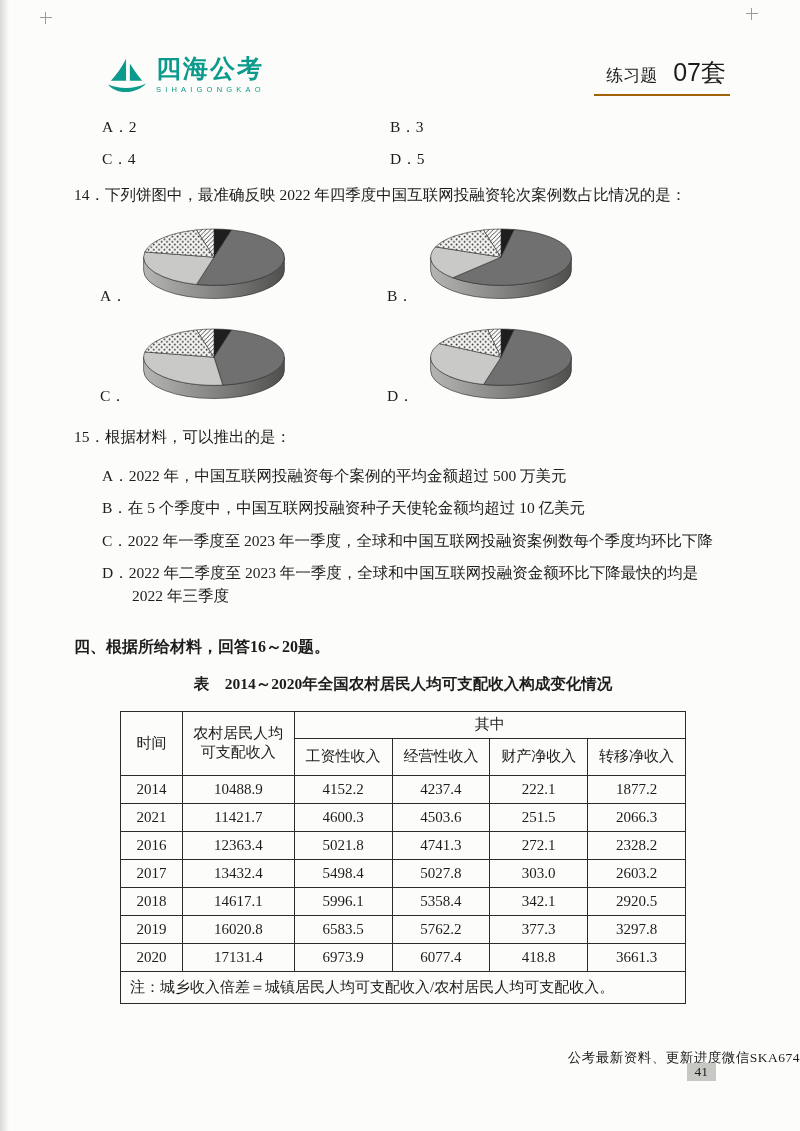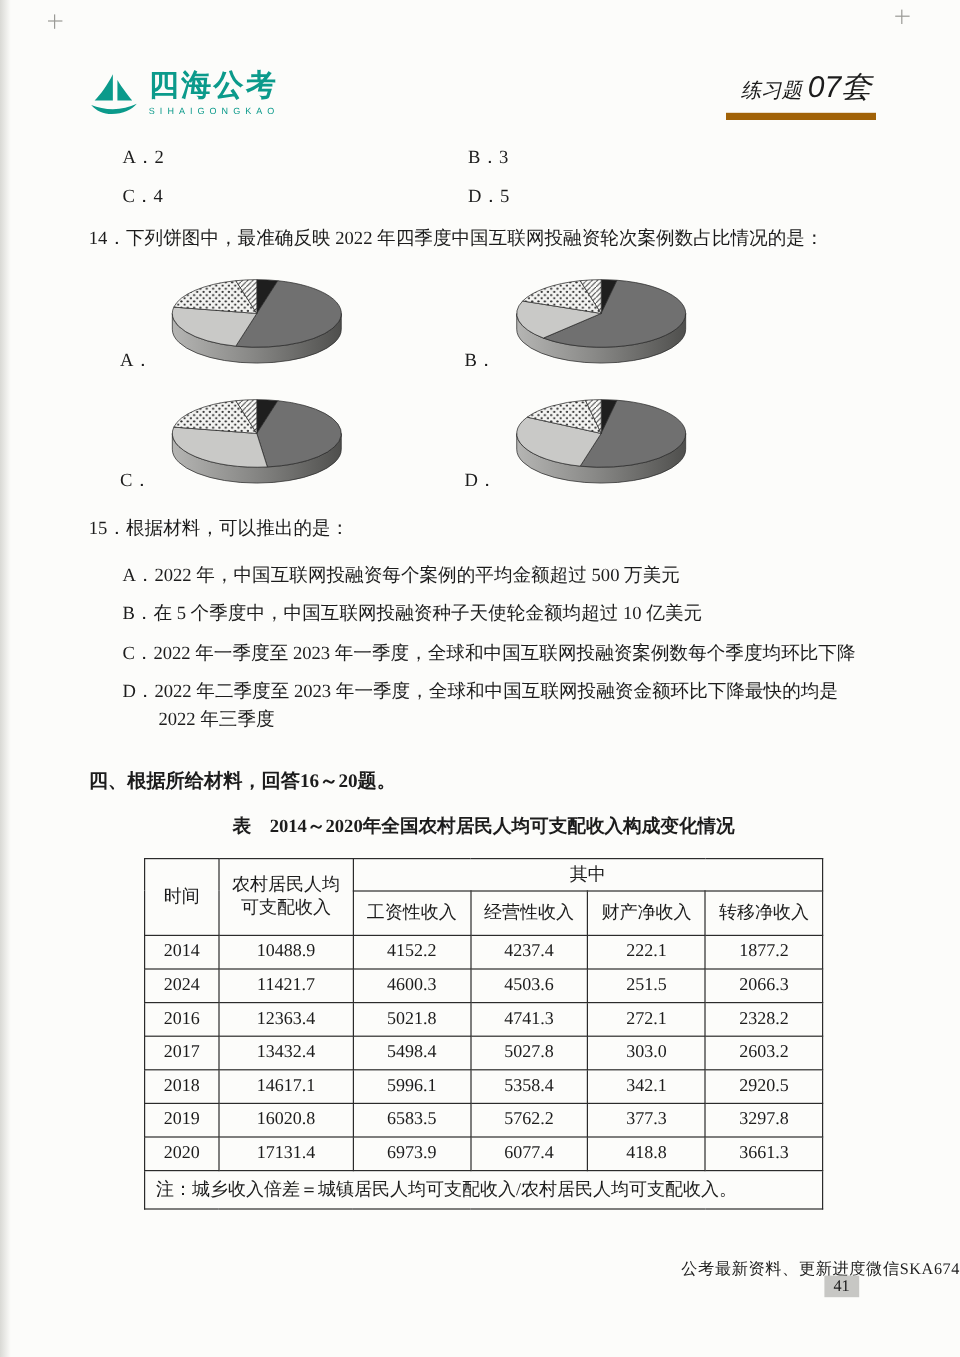--- a/index.html
+++ b/index.html
@@ -8,28 +8,28 @@
   .page::before{content:"";position:absolute;left:0;top:0;bottom:0;width:9px;
         background:linear-gradient(to right,#d9d9d5,rgba(252,252,250,0));pointer-events:none;}
 
   
   .reg-mark{position:absolute;width:12px;height:12px;}
   .reg-mark::before,.reg-mark::after{content:"";position:absolute;background:#9a9a96;}
   .reg-mark::before{left:0;right:0;top:5px;height:1px;}
   .reg-mark::after{top:0;bottom:0;left:5px;width:1px;}
 
   
-  .header{display:flex;justify-content:space-between;align-items:center;padding:56px 70px 0 74px;}
+  .header{display:flex;justify-content:space-between;align-items:flex-start;padding:56px 70px 0 106px;}
   .logo{display:flex;align-items:center;gap:8px;}
   .logo-icon svg{display:block;}
   .logo-cn{display:block;font-size:25px;font-weight:bold;color:#0b9a8b;letter-spacing:2px;line-height:1;
            font-family:"Liberation Sans","DejaVu Sans",sans-serif;}
   .logo-en{display:block;font-size:7.5px;letter-spacing:4.2px;color:#0b9a8b;margin-top:4px;
            font-family:"Liberation Sans","DejaVu Sans",sans-serif;}
-  .header-right{border-bottom:6px solid #a16207;padding:0 4px 5px 12px;display:flex;align-items:baseline;gap:5px;font-style:italic;}
+  .header-right{border-bottom:2px solid #a16207;padding:0 4px 5px 12px;display:flex;align-items:baseline;gap:16px;}
   .hr-prefix{font-size:17px;}
   .hr-number{font-size:25px;font-family:"Liberation Sans","DejaVu Sans",sans-serif;}
 
   .content{padding:0 68px 0 74px;}
   .q-text{font-size:15.5px;line-height:1.5;}
   #q13 .q-text{margin-top:22px;}
   .opt-grid{display:grid;grid-template-columns:288px 1fr;row-gap:11px;margin:21px 0 0 28px;font-size:15.5px;}
   #q14 .q-text{margin-top:13px;}
   .pie-grid{display:grid;grid-template-columns:287px 1fr;row-gap:12px;margin:5px 0 0 26px;}
   .pie-cell{display:flex;align-items:flex-end;}
@@ -210,21 +210,21 @@
         <tbody>
           <tr>
             <td>2014</td>
             <td>10488.9</td>
             <td>4152.2</td>
             <td>4237.4</td>
             <td>222.1</td>
             <td>1877.2</td>
           </tr>
           <tr>
-            <td>2024</td>
+            <td>2021</td>
             <td>11421.7</td>
             <td>4600.3</td>
             <td>4503.6</td>
             <td>251.5</td>
             <td>2066.3</td>
           </tr>
           <tr>
             <td>2016</td>
             <td>12363.4</td>
             <td>5021.8</td>

